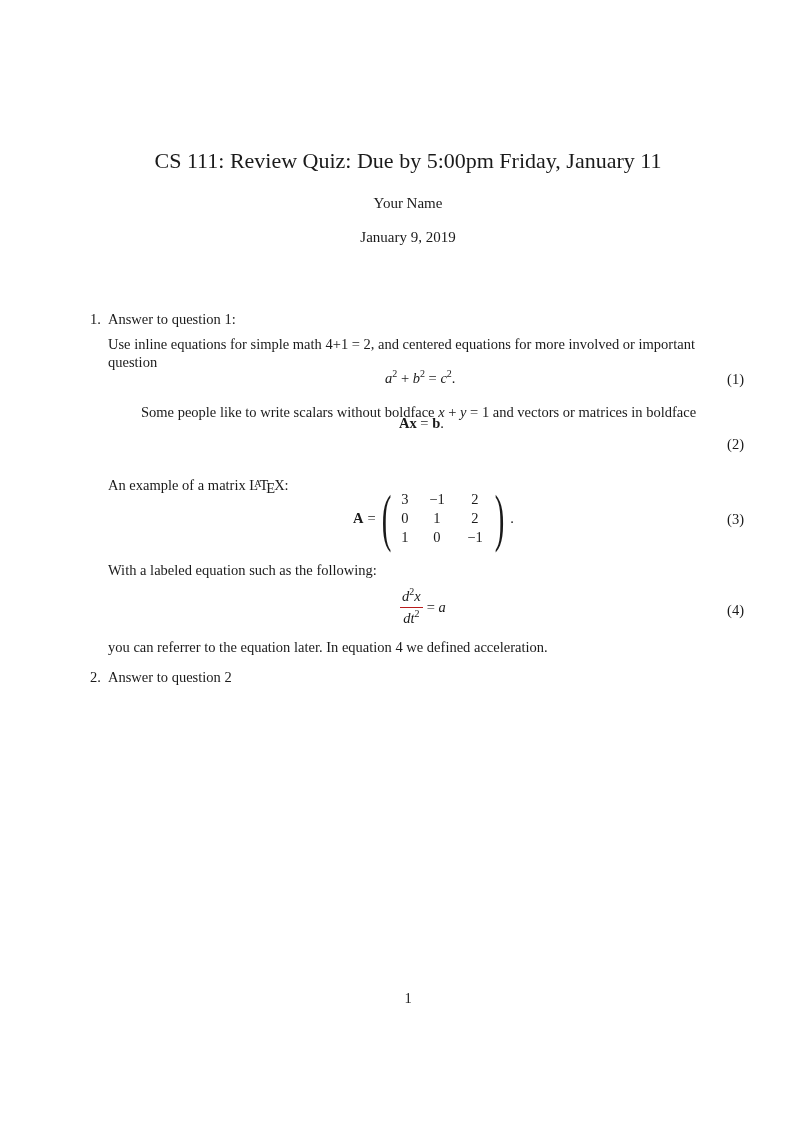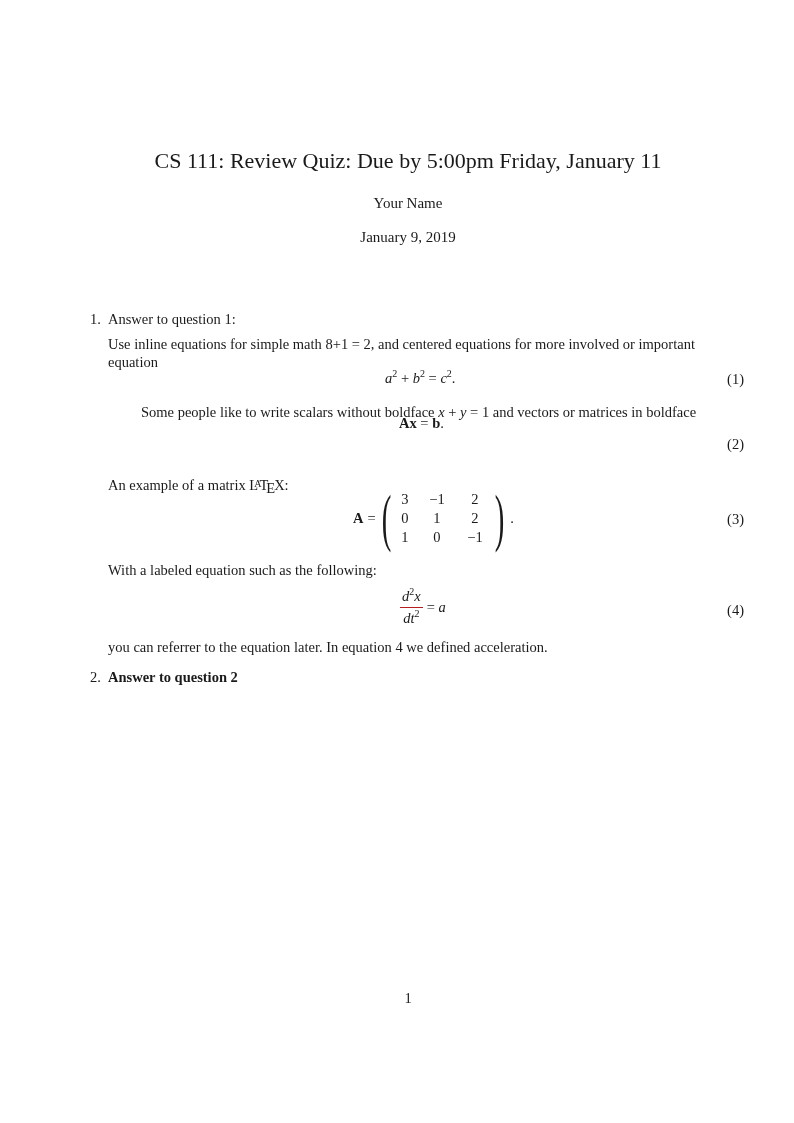--- a/index.html
+++ b/index.html
@@ -29,22 +29,22 @@
 </head>
 <body>
 
 <div class="abs title">CS 111: Review Quiz: Due by 5:00pm Friday, January 11</div>
 <div class="abs author">Your Name</div>
 <div class="abs date">January 9, 2019</div>
 
 <div class="abs txt num" style="top:310px;">1.</div>
 <div class="abs txt body" style="top:310px;">Answer to question 1:</div>
 
-<div class="abs txt body" style="top:335px; width:640px; white-space:nowrap;">Use inline equations for simple math 8+1 = 2, and centered equations for more involved or important</div>
-<div class="abs txt body" style="top:353px;">equation</div>
+<div class="abs txt body" style="top:335px; width:640px; white-space:nowrap;">Use inline equations for simple math 4+1 = 2, and centered equations for more involved or important</div>
+<div class="abs txt body" style="top:353px;">question</div>
 
 <div class="abs eq" style="top:370px; left:385px;">
   <i>a</i><sup>2</sup> + <i>b</i><sup>2</sup> = <i>c</i><sup>2</sup>.
 </div>
 <div class="abs eqnum" style="top:371px;">(1)</div>
 
 <div class="abs txt body" style="top:403px; white-space:nowrap;margin-left:33px;">
   <span>Some people like to write scalars without boldface </span><i>x</i> + <i>y</i> = 1<span> and vectors or matrices in boldface</span>
 </div>
 
@@ -84,15 +84,15 @@
     <span class="top"><i>d</i><sup>2</sup><i>x</i></span>
     <span class="bot"><i>dt</i><sup>2</sup></span>
   </span>
   <span style="margin-left:4px;">= <i>a</i></span>
 </div>
 <div class="abs eqnum" style="top:602px;">(4)</div>
 
 <div class="abs txt body" style="top:638px;">you can referrer to the equation later. In equation 4 we defined acceleration.</div>
 
 <div class="abs txt num" style="top:668px;">2.</div>
-<div class="abs txt body" style="top:668px;font-weight:bold;">Answer to question 2</div>
+<div class="abs txt body" style="top:668px;">Answer to question 2</div>
 
 <div class="abs txt" style="top:989px; left:0; width:816px; text-align:center;">1</div>
 
 </body></html>

